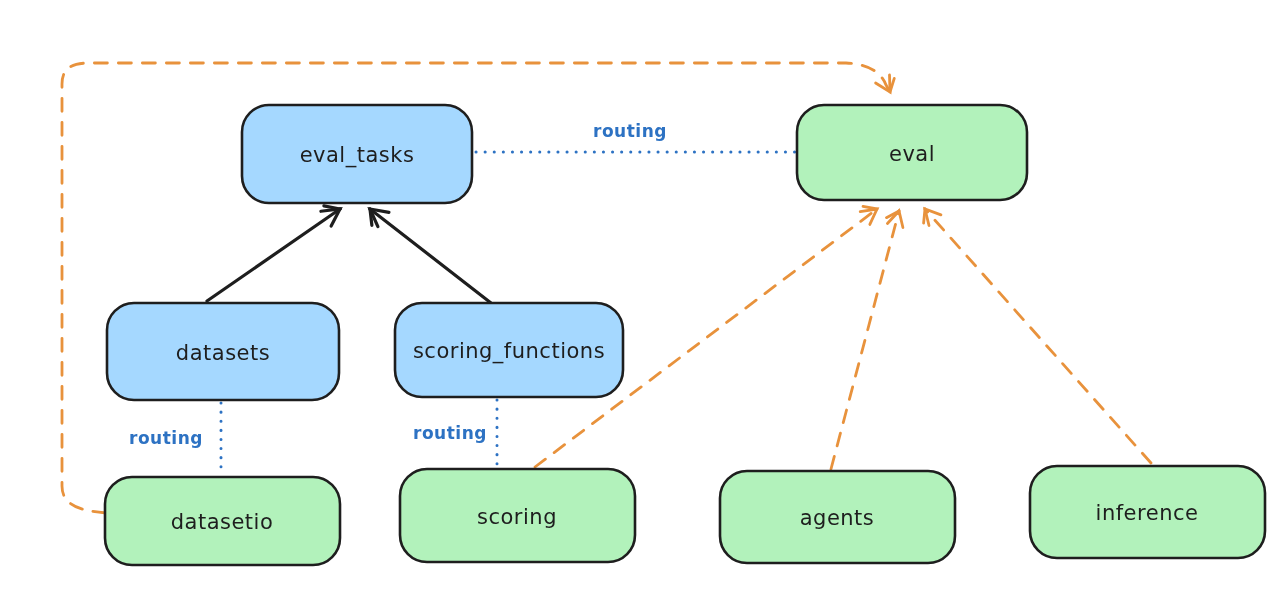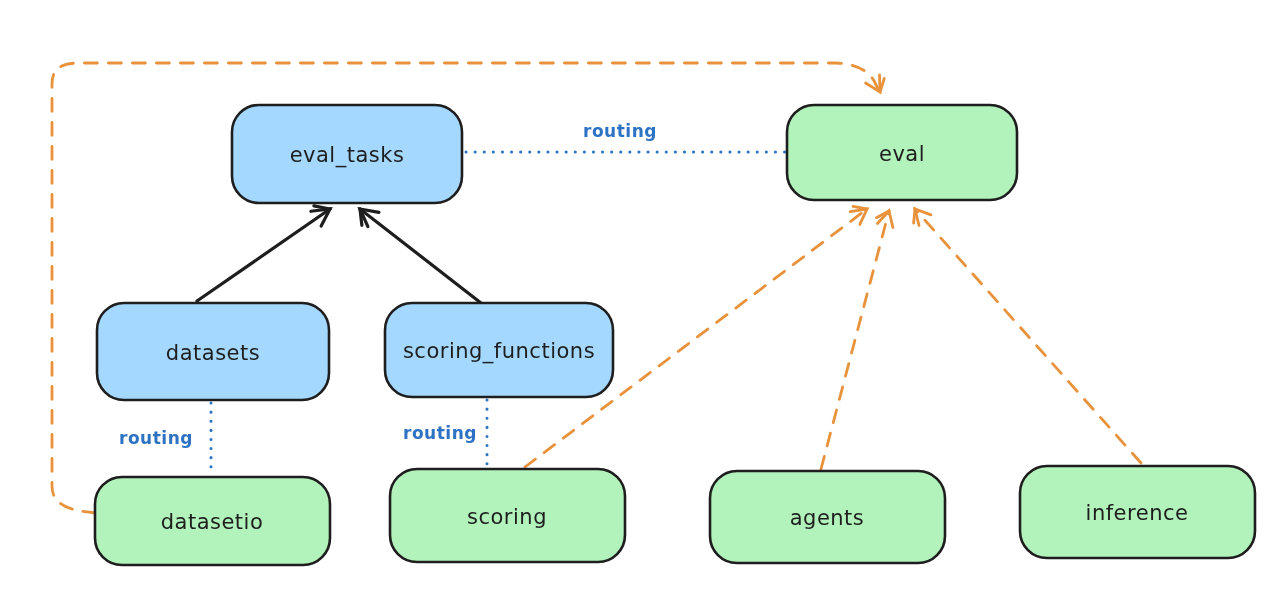--- a/index.html
+++ b/index.html
@@ -9,20 +9,21 @@
     width: 1280px;
     height: 596px;
     overflow: hidden;
     font-family: "DejaVu Sans", "Liberation Sans", sans-serif;
   }
   .canvas {
     position: relative;
     width: 1208px;
     height: 596px;
     background: var(--background, #ffffff);
+    padding-left: 10px;
   }
   svg { display: block; }
 
   .node-box {
     stroke: var(--node-stroke, #1e1e1e);
     stroke-width: 2.6;
   }
   .node-box.blue  { fill: var(--node-blue-fill,  #a5d8ff); }
   .node-box.green { fill: var(--node-green-fill, #b2f2bb); }
 

